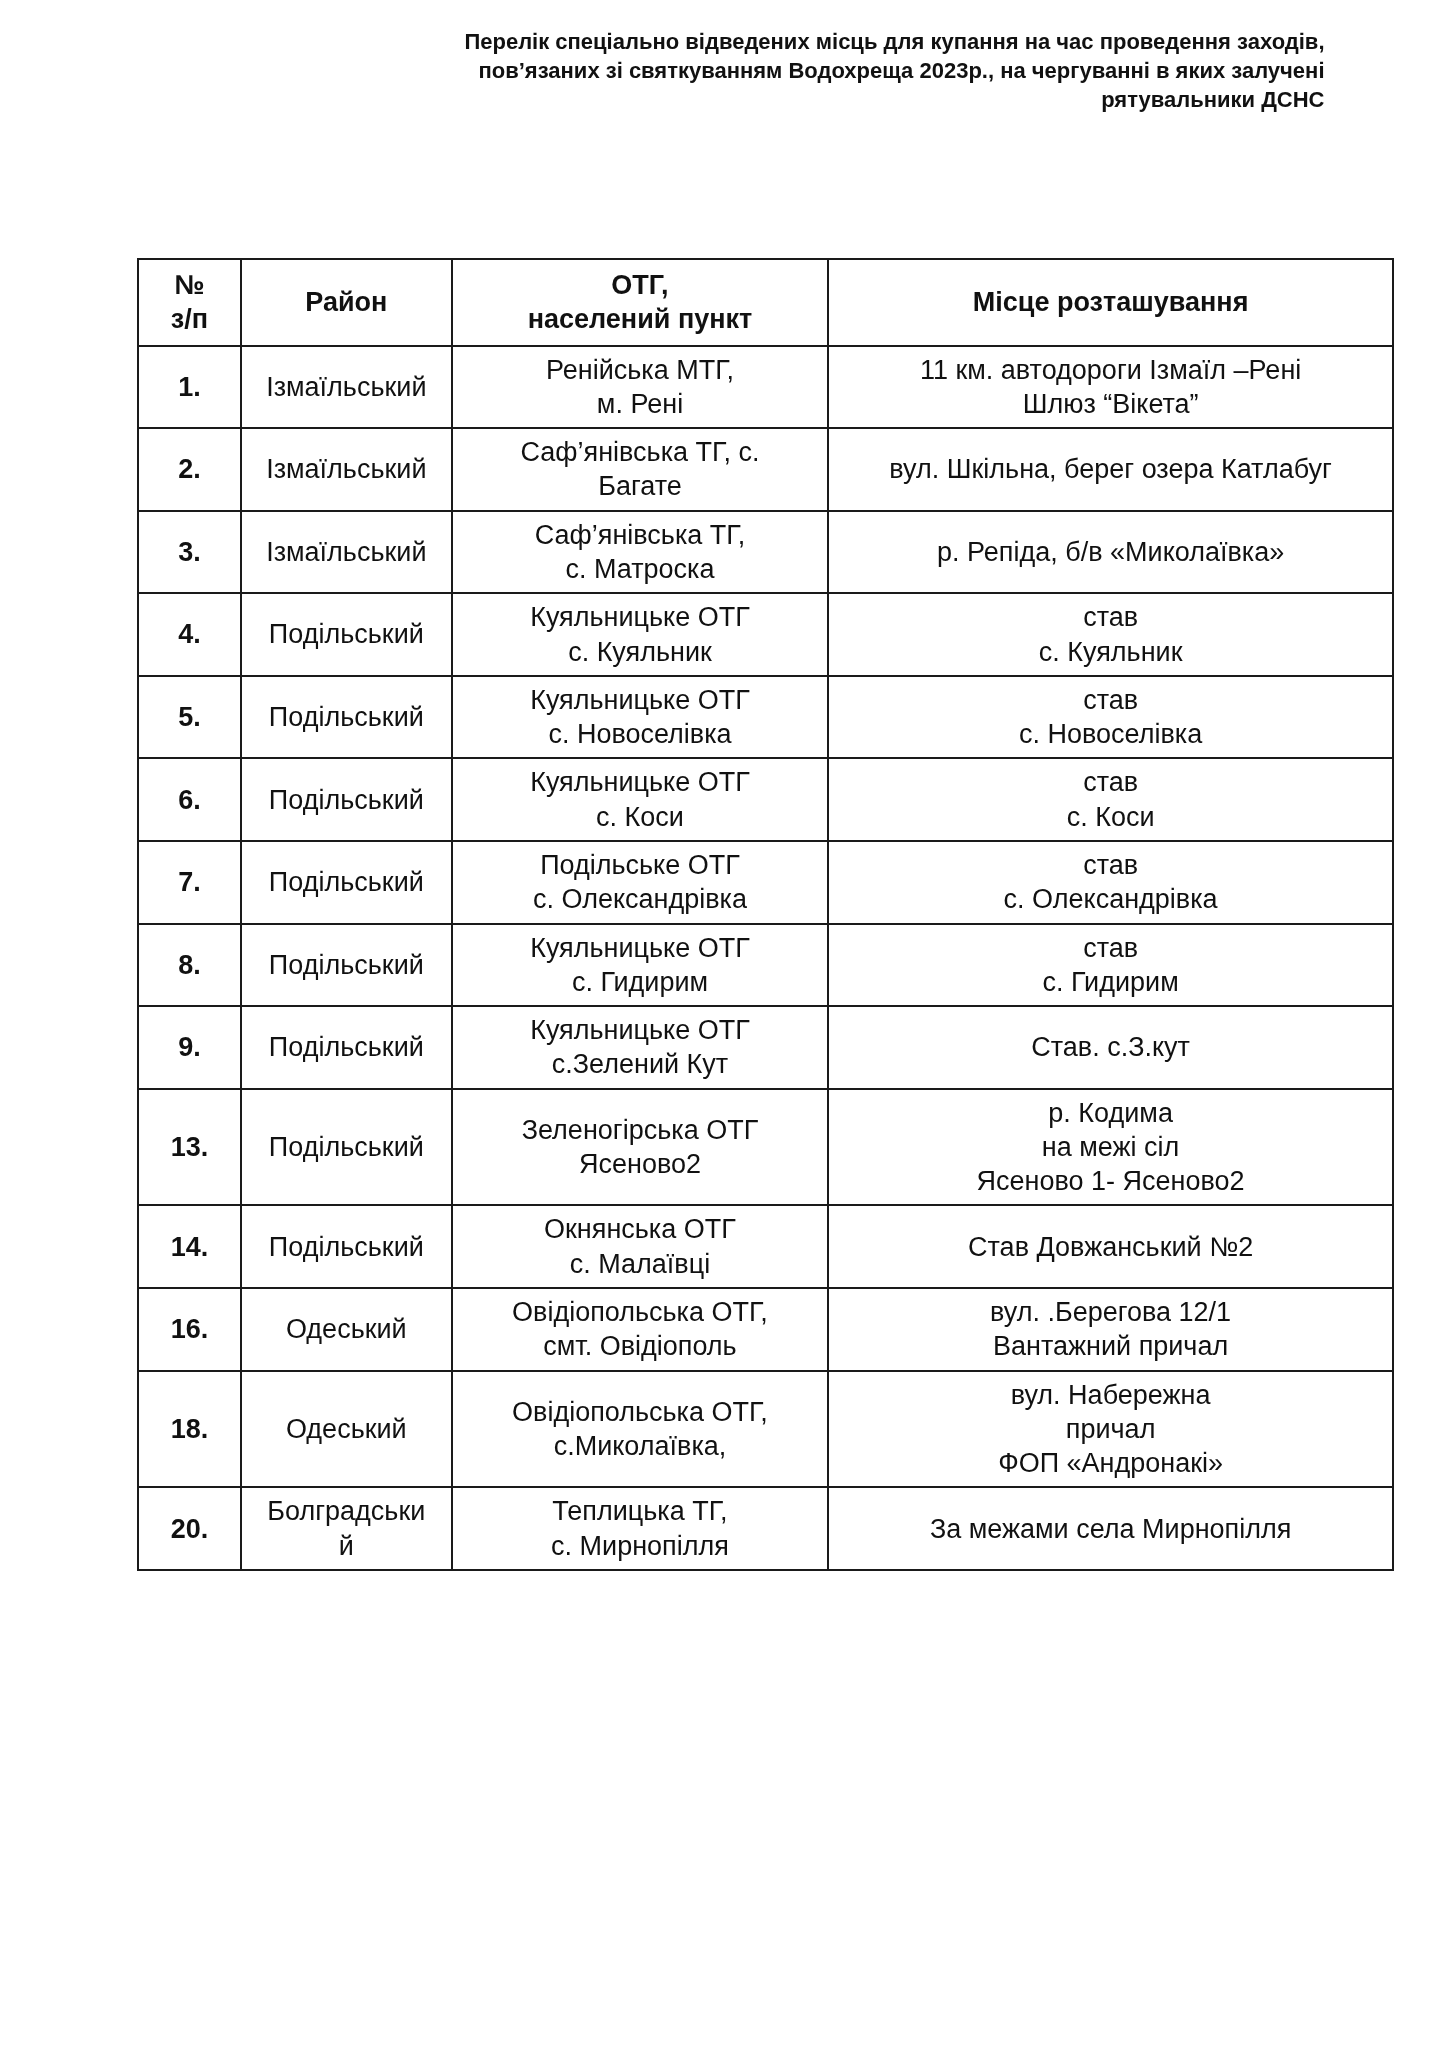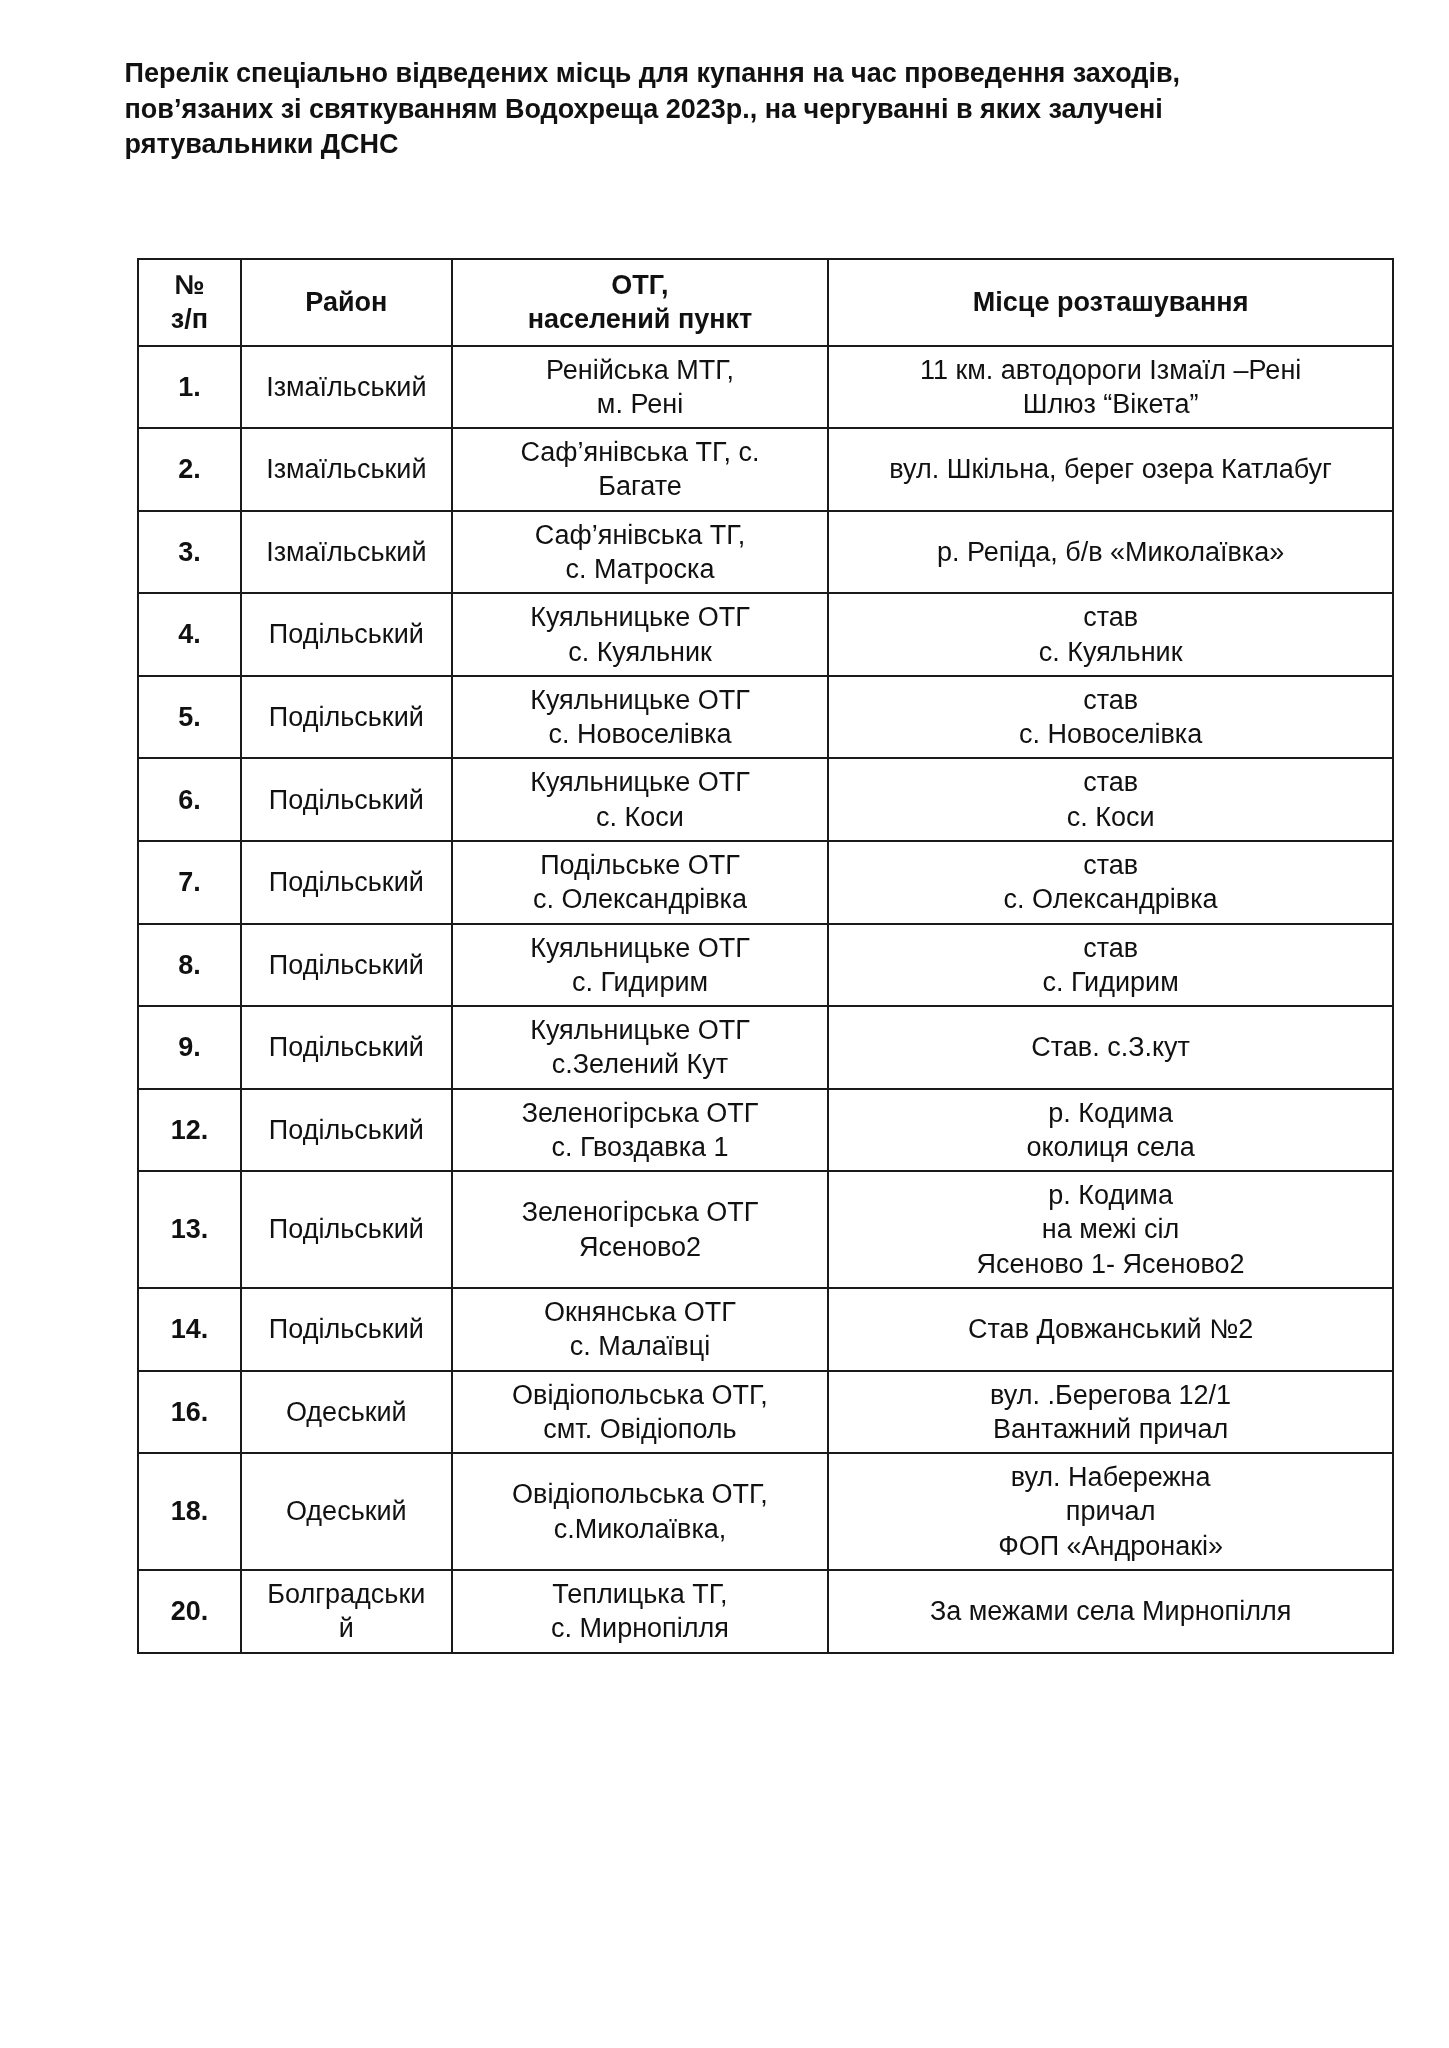--- a/index.html
+++ b/index.html
@@ -10,25 +10,25 @@
     color: #111111;
   }
   .page {
     position: relative;
     width: 1449px;
     height: 2048px;
     background: #ffffff;
     overflow: hidden;
   }
   .doc-title {
-    padding-top: 56px;
+    padding-top: 27px;
     margin: 0 auto;
     width: 1200px;
-    text-align: left;
-    font-size: 27px;
+    text-align: right;
+    font-size: 22px;
     font-weight: 700;
     line-height: 1.32;
     white-space: pre-line;
   }
   .table-wrap {
     position: absolute;
     left: 137px;
     top: 258px;
     width: 1257px;
   }
@@ -151,28 +151,20 @@
 с. Гидирим</td>
           </tr>
           <tr>
             <td class="num-cell">9.</td>
             <td>Подільський</td>
             <td>Куяльницьке ОТГ
 с.Зелений Кут</td>
             <td>Став. с.З.кут</td>
           </tr>
           <tr>
-            <td class="num-cell">12.</td>
-            <td>Подільський</td>
-            <td>Зеленогірська ОТГ
-с. Гвоздавка 1</td>
-            <td>р. Кодима
-околиця села</td>
-          </tr>
-          <tr>
             <td class="num-cell">13.</td>
             <td>Подільський</td>
             <td>Зеленогірська ОТГ
 Ясеново2</td>
             <td>р. Кодима
 на межі сіл
 Ясеново 1- Ясеново2</td>
           </tr>
           <tr>
             <td class="num-cell">14.</td>

